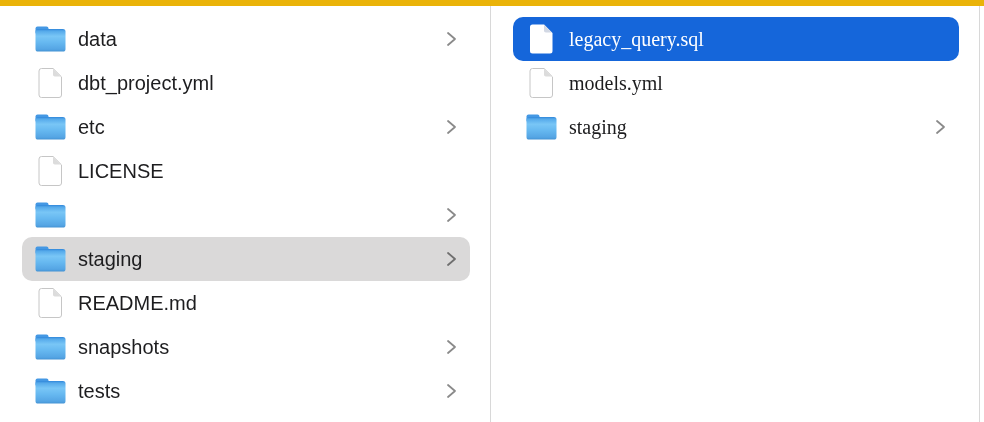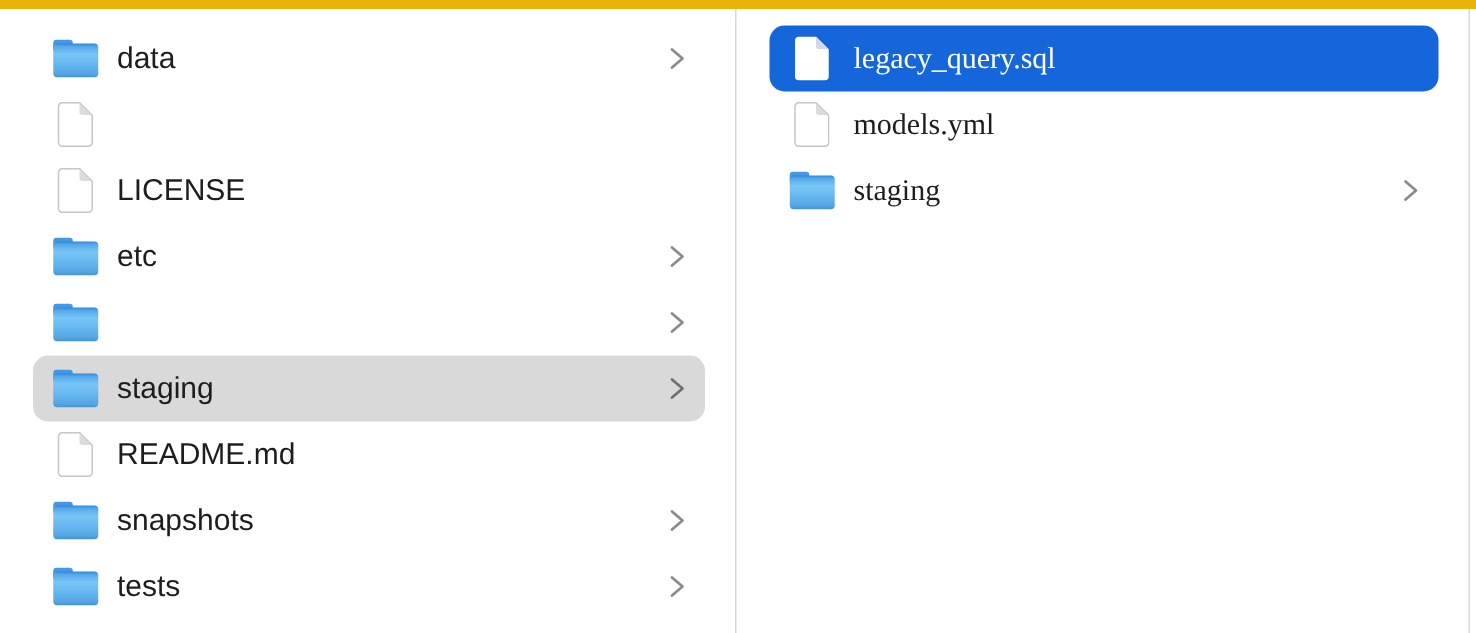--- a/index.html
+++ b/index.html
@@ -53,55 +53,56 @@
           </svg>
         </span>
   </div>
       <div class="row">
     <span class="icon-box">
           <svg width="24" height="30" viewBox="0 0 24 30">
             <path d="M3.5 0.5 h11.6 l8.4 8.4 V27 a2.5 2.5 0 0 1 -2.5 2.5 H3.5 A2.5 2.5 0 0 1 1 27 V3 a2.5 2.5 0 0 1 2.5 -2.5 z" fill="#ffffff" stroke="#c6c6c6" stroke-width="1"></path>
             <path d="M15 0.8 v6 a1.8 1.8 0 0 0 1.8 1.8 h6 z" fill="#dcdcdc"></path>
           </svg>
         </span>
-
+    <span class="label">dbt_project.yml</span>
+
+  </div>
+      <div class="row">
+    <span class="icon-box">
+          <svg width="31" height="26" viewBox="0 0 31 26">
+            <defs>
+              <linearGradient id="fg2" x1="0" y1="0" x2="0" y2="1">
+                <stop offset="0" stop-color="#2f86da"></stop>
+                <stop offset="0.09" stop-color="#55a9ea"></stop>
+                <stop offset="0.32" stop-color="#79c6f6"></stop>
+                <stop offset="0.6" stop-color="#66b8f0"></stop>
+                <stop offset="0.9" stop-color="#55a5e4"></stop>
+                <stop offset="1" stop-color="#4493d4"></stop>
+              </linearGradient>
+            </defs>
+            <rect x="0.5" y="0.5" width="13" height="8" rx="2" fill="#4498e4"></rect>
+            <rect x="0.5" y="3" width="30" height="22.5" rx="2.6" fill="url(#fg2)"></rect>
+          </svg>
+        </span>
+    <span class="label">etc</span>
+    <span class="chev">
+          <svg width="11" height="18" viewBox="0 0 11 18">
+            <polyline points="2,3 9,9 2,15" fill="none" stroke="#8a8a8a" stroke-width="1.8" stroke-linecap="round" stroke-linejoin="round"></polyline>
+          </svg>
+        </span>
   </div>
       <div class="row">
     <span class="icon-box">
           <svg width="24" height="30" viewBox="0 0 24 30">
             <path d="M3.5 0.5 h11.6 l8.4 8.4 V27 a2.5 2.5 0 0 1 -2.5 2.5 H3.5 A2.5 2.5 0 0 1 1 27 V3 a2.5 2.5 0 0 1 2.5 -2.5 z" fill="#ffffff" stroke="#c6c6c6" stroke-width="1"></path>
             <path d="M15 0.8 v6 a1.8 1.8 0 0 0 1.8 1.8 h6 z" fill="#dcdcdc"></path>
           </svg>
         </span>
     <span class="label">LICENSE</span>
 
-  </div>
-      <div class="row">
-    <span class="icon-box">
-          <svg width="31" height="26" viewBox="0 0 31 26">
-            <defs>
-              <linearGradient id="fg2" x1="0" y1="0" x2="0" y2="1">
-                <stop offset="0" stop-color="#2f86da"></stop>
-                <stop offset="0.09" stop-color="#55a9ea"></stop>
-                <stop offset="0.32" stop-color="#79c6f6"></stop>
-                <stop offset="0.6" stop-color="#66b8f0"></stop>
-                <stop offset="0.9" stop-color="#55a5e4"></stop>
-                <stop offset="1" stop-color="#4493d4"></stop>
-              </linearGradient>
-            </defs>
-            <rect x="0.5" y="0.5" width="13" height="8" rx="2" fill="#4498e4"></rect>
-            <rect x="0.5" y="3" width="30" height="22.5" rx="2.6" fill="url(#fg2)"></rect>
-          </svg>
-        </span>
-    <span class="label">etc</span>
-    <span class="chev">
-          <svg width="11" height="18" viewBox="0 0 11 18">
-            <polyline points="2,3 9,9 2,15" fill="none" stroke="#8a8a8a" stroke-width="1.8" stroke-linecap="round" stroke-linejoin="round"></polyline>
-          </svg>
-        </span>
   </div>
       <div class="row">
     <span class="icon-box">
           <svg width="31" height="26" viewBox="0 0 31 26">
             <defs>
               <linearGradient id="fg3" x1="0" y1="0" x2="0" y2="1">
                 <stop offset="0" stop-color="#2f86da"></stop>
                 <stop offset="0.09" stop-color="#55a9ea"></stop>
                 <stop offset="0.32" stop-color="#79c6f6"></stop>
                 <stop offset="0.6" stop-color="#66b8f0"></stop>

